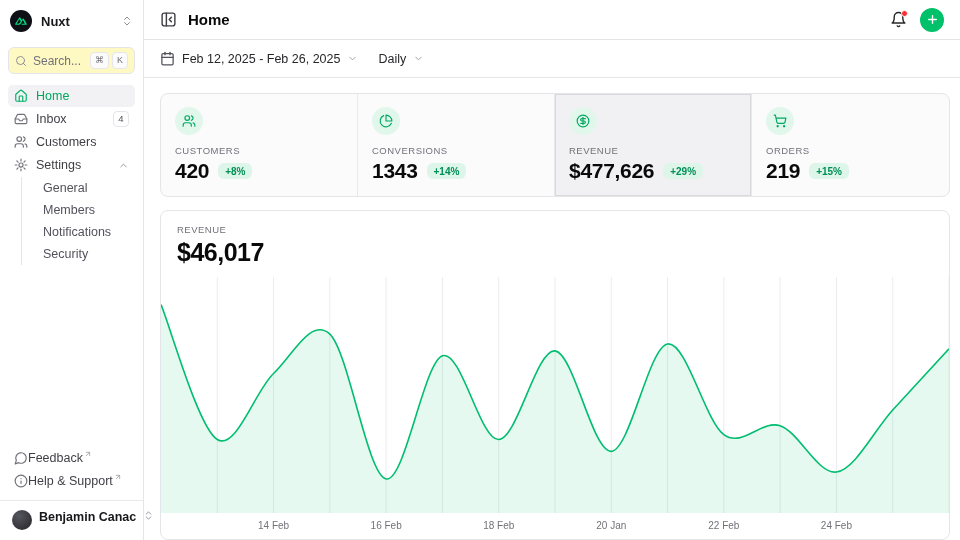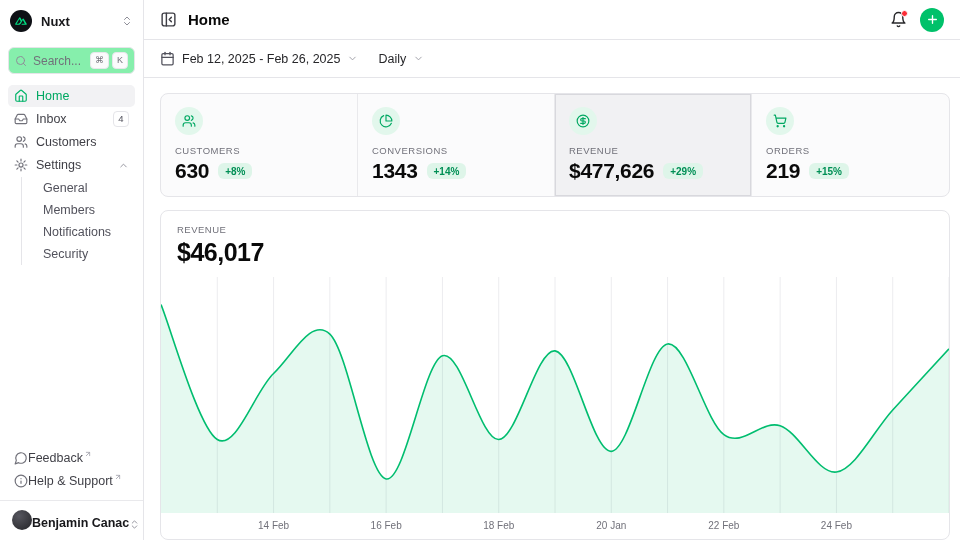--- a/index.html
+++ b/index.html
@@ -11,39 +11,39 @@
   }
   svg { display:block; }
   .ic { flex:none; display:inline-flex; align-items:center; justify-content:center; }
 
   
   .sidebar { width:144px; min-width:144px; border-right:1px solid #e5e5e9; display:flex; flex-direction:column; padding:8px; background:#fff; }
   .ws-row { display:flex; align-items:center; gap:9px; padding:1px 2px; height:26px; cursor:pointer; }
   .ws-logo { width:22px; height:22px; border-radius:50%; background:#0e1015; display:flex; align-items:center; justify-content:center; }
   .ws-name { font-weight:700; font-size:13px; flex:1; color:#18181b; }
   .muted-ic { color:#8e8e98; }
-  .search-box { margin:13px 0 11px; border:1px solid #e5e5e9; border-radius:6px; height:27px; display:flex; align-items:center; gap:6px; padding:0 6px; background:#86efac; cursor:text; }
+  .search-box { margin:13px 0 11px; border:1px solid #e5e5e9; border-radius:6px; height:27px; display:flex; align-items:center; gap:6px; padding:0 6px; background:#fef9c3; cursor:text; }
   .search-ph { font-size:12px; color:#71717a; flex:1; }
   .kbds { display:flex; gap:3px; }
   .kbd { border:1px solid #e7e7eb; background:#fbfbfc; border-radius:4px; font-size:9px; line-height:1; padding:3px 4px; color:#71717a; min-width:15px; text-align:center; }
 
   .nav-item { display:flex; align-items:center; gap:8px; height:22px; padding:0 6px; border-radius:5px; font-size:12.5px; color:#3f3f46; margin-bottom:1px; cursor:pointer; }
   .nav-item .nic { color:#71717a; }
   .nav-item.active { background:#f2f2f4; color:#00a862; font-weight:500; }
   .nav-item.active .nic { color:#00b368; }
   .nav-trail { margin-left:auto; }
   .count-badge { margin-left:auto; border:1px solid #e5e5e9; border-radius:4px; font-size:9.5px; line-height:1; padding:2.5px 4.5px; color:#52525c; background:#fff; }
   .subnav { margin:1px 0 7px 13px; border-left:1px solid #e5e5e9; }
   .sub-item { height:22px; font-size:12.5px; color:#52525c; padding-left:21px; display:flex; align-items:center; cursor:pointer; }
   .side-spacer { flex:1; }
   .footer-link { display:flex; align-items:center; height:23px; font-size:12.5px; color:#3f3f46; padding:0 6px; cursor:pointer; }
   .footer-link .nic { color:#71717a; }
   .ext-arrow { color:#a1a1ab; margin-left:1px; align-self:flex-start; margin-top:4px; }
   .side-divider { border-top:1px solid #e9e9ec; margin:8px -8px 0; }
-  .user-row { display:flex; align-items:flex-end; padding:9px 4px 2px; cursor:pointer; }
+  .user-row { display:flex; align-items:flex-start; gap:7px; padding:9px 4px 2px; cursor:pointer; }
   .avatar { width:20px; height:20px; border-radius:50%; background:radial-gradient(circle at 35% 30%, #56565e, #232327); flex:none; }
   .user-name { font-size:12.5px; font-weight:700; color:#18181b; flex:1; white-space:nowrap; }
 
   
   .main { flex:1; display:flex; flex-direction:column; min-width:0; }
   .topbar { height:40px; border-bottom:1px solid #e5e5e9; display:flex; align-items:center; padding:0 16px; gap:11px; }
   .collapse-btn { color:#3f3f46; cursor:pointer; }
   .page-title { font-size:15px; font-weight:700; color:#0a0a0a; }
   .topbar-right { margin-left:auto; display:flex; align-items:center; gap:13px; }
   .bell-wrap { position:relative; color:#27272a; cursor:pointer; }
@@ -274,21 +274,21 @@
         <div class="stat-icon ic">
           <svg width="14" height="14" viewBox="0 0 24 24" fill="none" stroke="currentColor" stroke-width="2" stroke-linecap="round" stroke-linejoin="round">
               <path d="M16 21v-2a4 4 0 0 0-4-4H6a4 4 0 0 0-4 4v2"></path>
               <circle cx="9" cy="7" r="4"></circle>
               <path d="M22 21v-2a4 4 0 0 0-3-3.87"></path>
               <path d="M16 3.13a4 4 0 0 1 0 7.75"></path>
             </svg>
         </div>
         <div class="stat-label">CUSTOMERS</div>
         <div class="stat-value-row">
-          <span class="stat-value">630</span>
+          <span class="stat-value">420</span>
           <span class="delta-badge">+8%</span>
         </div>
       </div>
       <div class="stat-card">
         <div class="stat-icon ic">
           <svg width="14" height="14" viewBox="0 0 24 24" fill="none" stroke="currentColor" stroke-width="2" stroke-linecap="round" stroke-linejoin="round">
               <path d="M21.21 15.89A10 10 0 1 1 8 2.83"></path>
               <path d="M22 12A10 10 0 0 0 12 2v10z"></path>
             </svg>
         </div>

